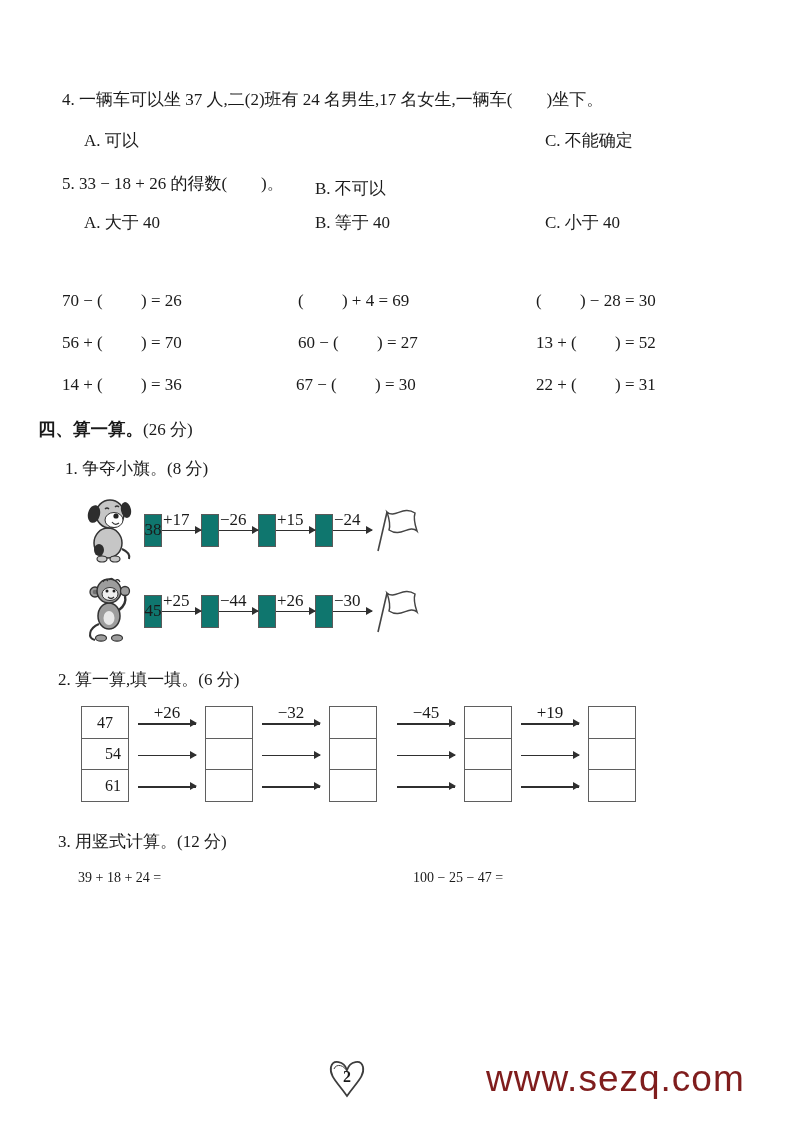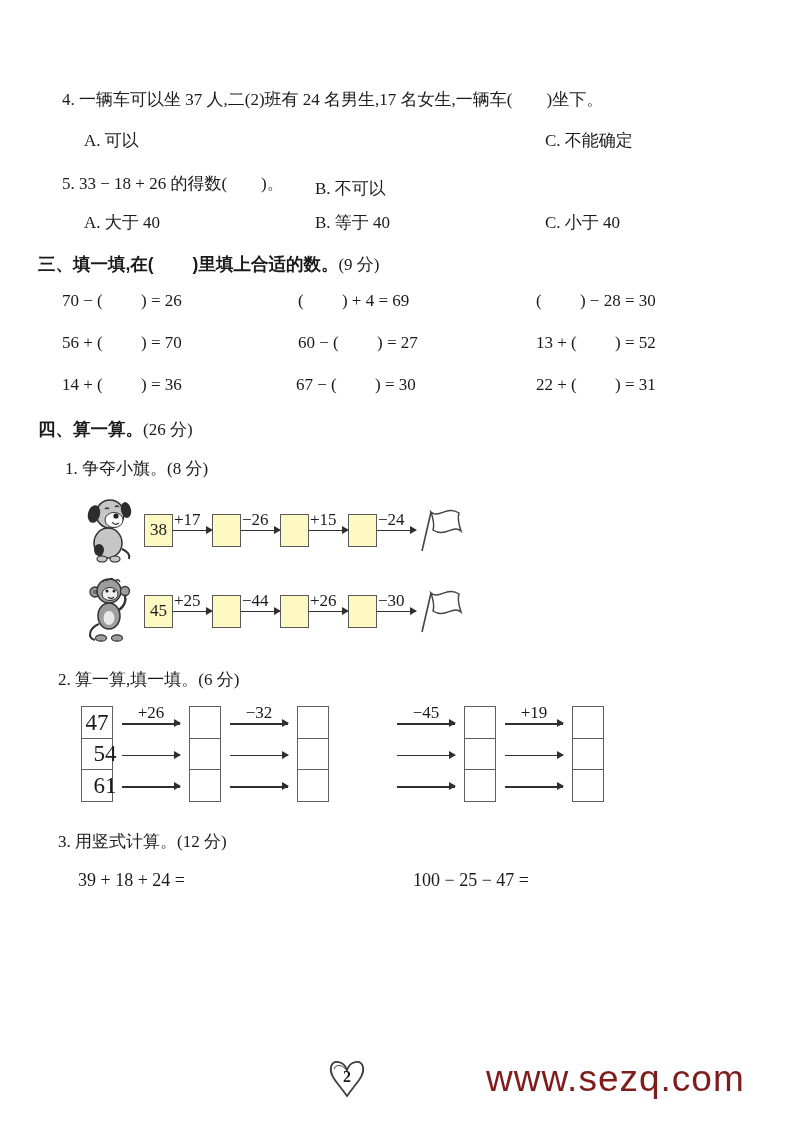--- a/index.html
+++ b/index.html
@@ -12,55 +12,55 @@
   .t17 { font-size:17px; line-height:1.2; }
   .stem { font-size:17px; }
   .hdr  { font-size:17.5px; font-weight:700; font-family:"Liberation Sans", sans-serif; }
   .hdr .score { font-weight:400; font-family:"Liberation Serif", serif; font-size:17px; }
   .tasklabel { font-size:17px; }
 
   
   .chain { position:absolute; left:85px; display:flex; align-items:center; }
   .animal { flex:0 0 auto; margin-right:9px; }
   .num-box {
-    width:29px; height:33px; border:1.6px solid #5a5a5a; box-sizing:border-box;
+    width:18px; height:33px; border:1.6px solid #5a5a5a; box-sizing:border-box;
     display:flex; align-items:center; justify-content:center;
-    font-size:17px; background:#fef9c3; flex:0 0 auto;
+    font-size:17px; background:#0f766e; flex:0 0 auto;
   }
   .chain-op { position:relative; width:39px; height:33px; flex:0 0 auto; }
   .chain-op .op-label {
     position:absolute; left:1px; top:-4px; font-size:17px; white-space:nowrap;
   }
   .arrow { position:absolute; height:1.8px; background:#2f2f2f; }
   .arrow::after {
     content:""; position:absolute; right:-1px; top:-3.6px;
     border-left:7px solid #2f2f2f; border-top:4.5px solid transparent;
     border-bottom:4.5px solid transparent;
   }
   .chain-op .arrow { left:0; right:0; top:16px; }
   .flag { flex:0 0 auto; margin-left:3px; }
 
   
   .flow-table { position:absolute; top:706px; display:flex; }
   .ft-col { display:flex; flex-direction:column; }
   .ft-cell {
-    width:32px; height:33px; border:1.5px solid #5f5f5f; box-sizing:border-box;
+    width:48px; height:33px; border:1.5px solid #5f5f5f; box-sizing:border-box;
     display:flex; align-items:center; justify-content:center;
-    font-size:23px; background:#fff;
+    font-size:16px; background:#fff;
   }
   .ft-cell + .ft-cell { margin-top:-1.5px;padding-left:16px; }
   .ft-ops { width:76px; display:flex; flex-direction:column; }
   .ft-oprow { position:relative; height:31.5px; }
   .ft-oprow .arrow { left:9px; right:9px; top:17px; }
   .ft-oprow .op-label {
     position:absolute; top:-3px; left:50%; transform:translateX(-50%);
     font-size:17px; white-space:nowrap;
   }
 
-  .expr { font-size:18px; }
+  .expr { font-size:14px; }
 
   .watermark {
     font-family:"Liberation Sans", sans-serif; font-size:37px; color:#7f1d1d;
     letter-spacing:1px; white-space:nowrap;
   }
   svg { display:block; }
 </style>
 </head>
 <body>
 
@@ -69,21 +69,20 @@
   <div class="abs stem" style="left:62px; top:88px;">4. 一辆车可以坐 37 人,二(2)班有 24 名男生,17 名女生,一辆车(        )坐下。</div>
   <div class="abs t17" style="left:84px; top:131px;">A. 可以</div>
   <div class="abs t17" style="left:315px; top:131px;margin-top:48px;">B. 不可以</div>
   <div class="abs t17" style="left:545px; top:131px;">C. 不能确定</div>
 
   <div class="abs stem" style="left:62px; top:172px;">5. 33 − 18 + 26 的得数(        )。</div>
   <div class="abs t17" style="left:84px; top:213px;">A. 大于 40</div>
   <div class="abs t17" style="left:315px; top:213px;">B. 等于 40</div>
   <div class="abs t17" style="left:545px; top:213px;">C. 小于 40</div>
 
-  <div class="abs hdr" style="left:38px; top:252px;"><span>三、填一填,在(        )里填上合适的数。</span><span class="score">(9 分)</span></div>
 
   <div class="abs t17" style="left:62px;  top:291px;">70 − (         ) = 26</div>
   <div class="abs t17" style="left:298px; top:291px;">(         ) + 4 = 69</div>
   <div class="abs t17" style="left:536px; top:291px;">(         ) − 28 = 30</div>
   <div class="abs t17" style="left:62px;  top:333px;">56 + (         ) = 70</div>
   <div class="abs t17" style="left:298px; top:333px;">60 − (         ) = 27</div>
   <div class="abs t17" style="left:536px; top:333px;">13 + (         ) = 52</div>
   <div class="abs t17" style="left:62px;  top:375px;">14 + (         ) = 36</div>
   <div class="abs t17" style="left:296px; top:375px;">67 − (         ) = 30</div>
   <div class="abs t17" style="left:536px; top:375px;">22 + (         ) = 31</div>

